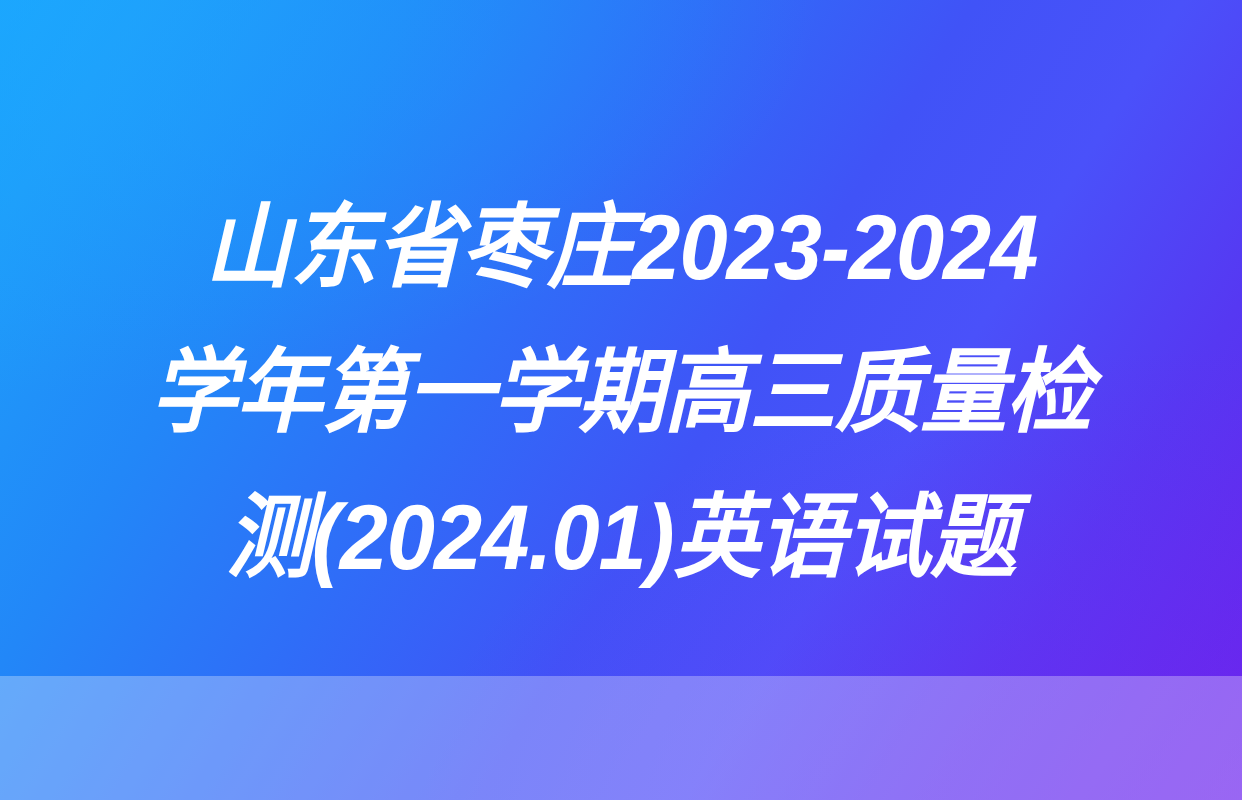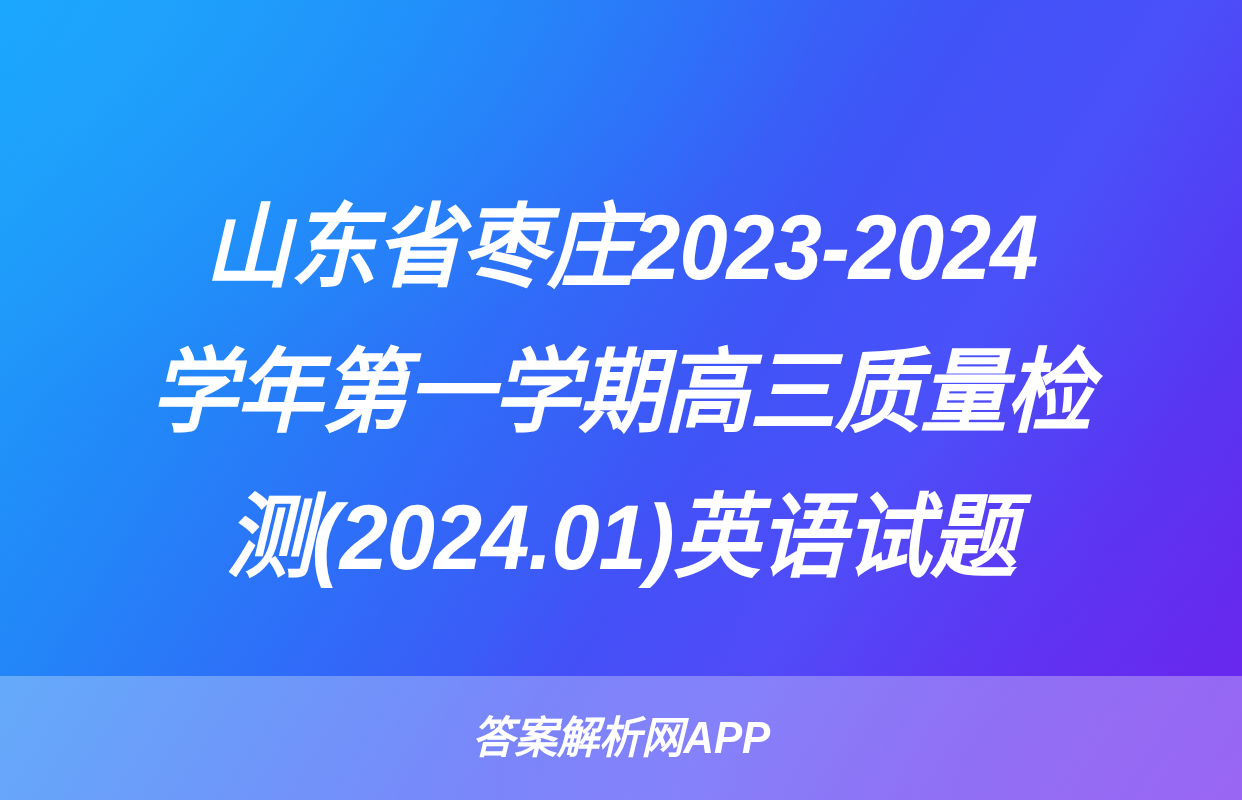--- a/index.html
+++ b/index.html
@@ -108,17 +108,14 @@
   <div class="bg-wash"></div>
 
   <div class="footer-band"></div>
 
   <div class="title-wrap">
     <span class="title-line">山东省枣庄2023-2024</span>
     <span class="title-line">学年第一学期高三质量检</span>
     <span class="title-line">测(2024.01)英语试题</span>
   </div>
 
-  <div class="footer-wrap">
-    <span class="footer-text">答案解析网APP</span>
-  </div>
 
 </div>
 
 </body></html>

